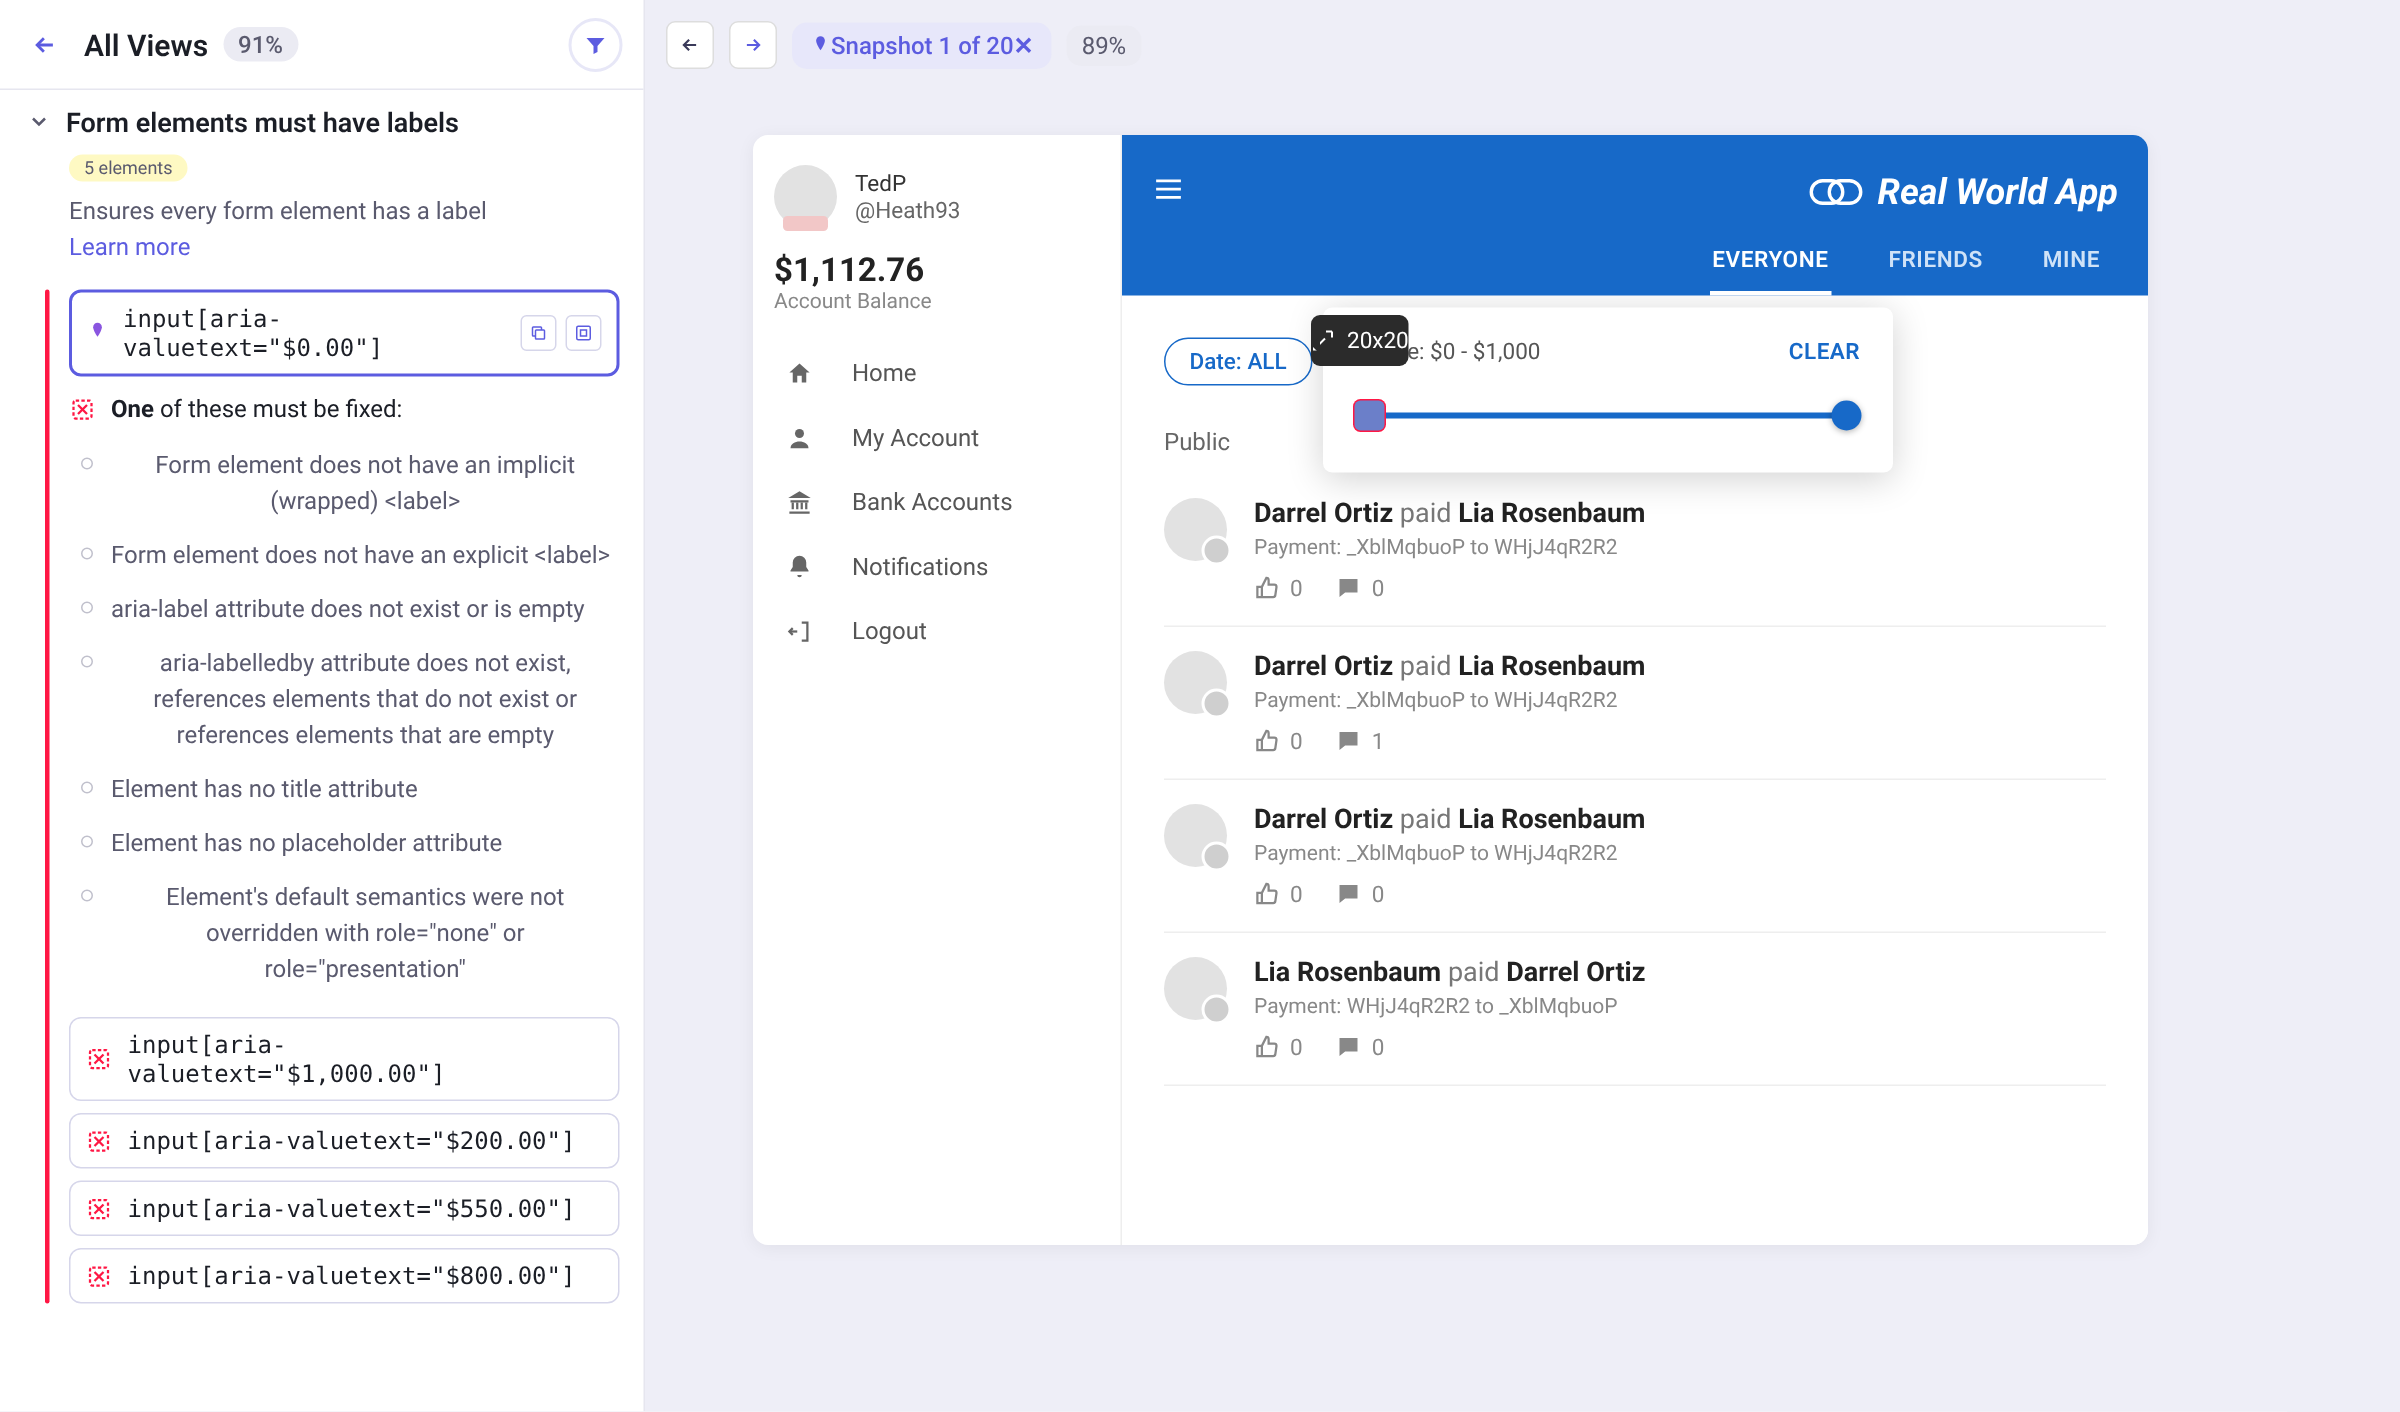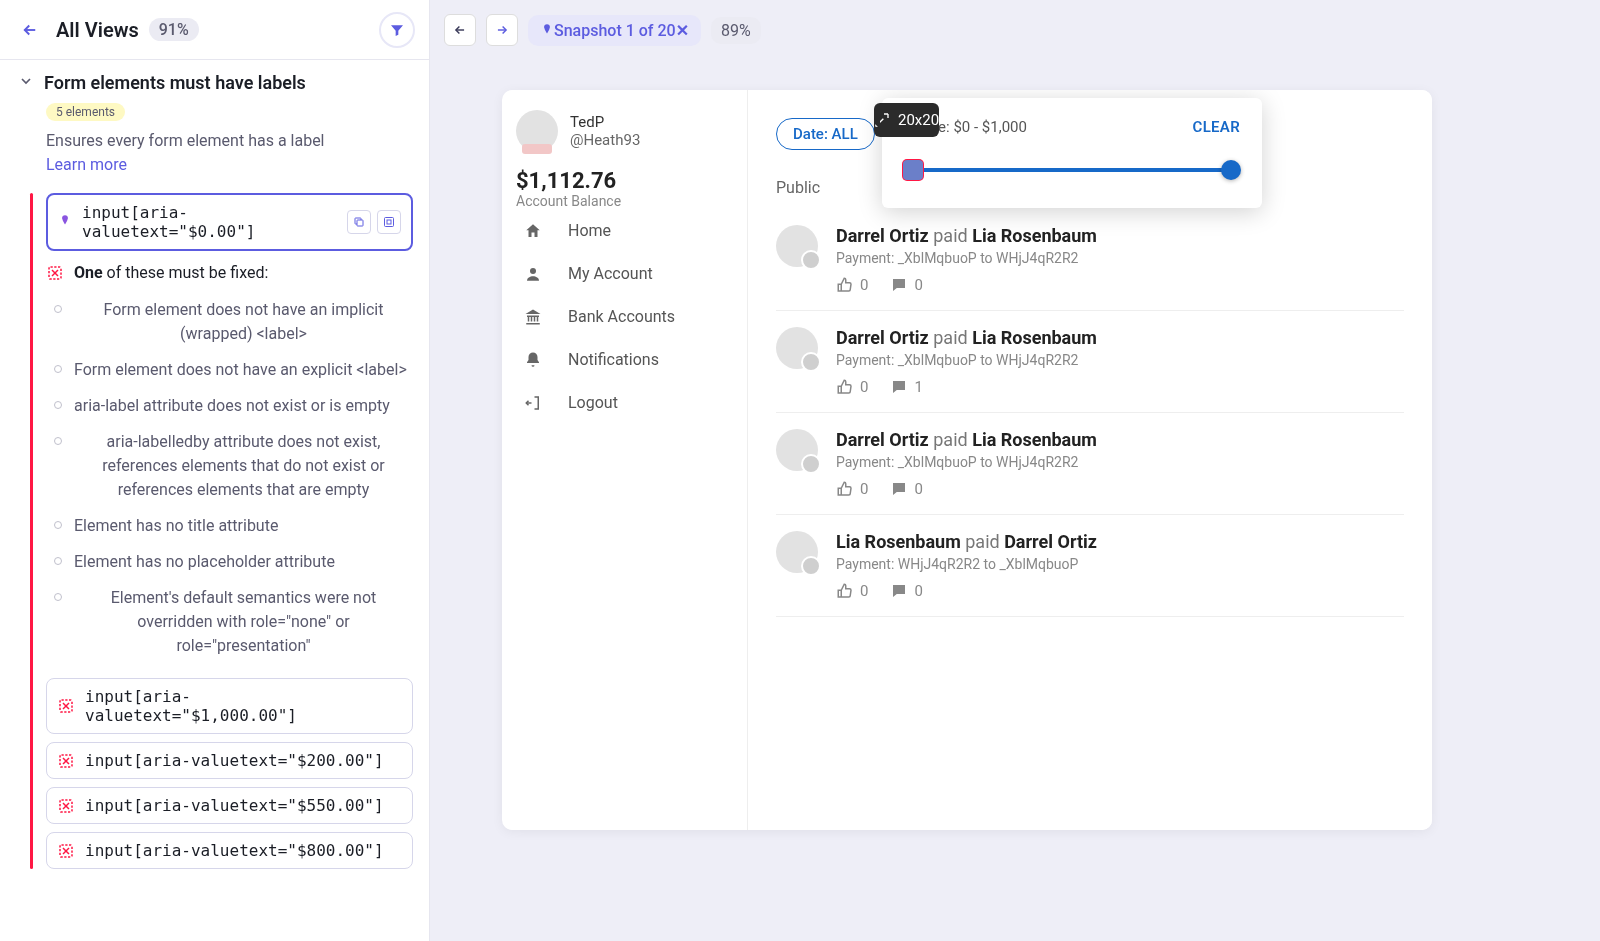--- a/index.html
+++ b/index.html
@@ -50,21 +50,21 @@
 
 .preview-stage { flex: 1; padding: 30px 0 0 72px; overflow: auto; }
 .preview-card { width: 930px; height: 740px; background: #fff; box-shadow: 0 2px 12px rgba(0,0,0,.06); display: flex; border-radius: 10px; overflow: hidden; }
 .rw-sidebar { width: 246px; border-right: 1px solid #eee; padding: 20px 14px; }
 .rw-user { display: flex; align-items: center; gap: 12px; margin-bottom: 16px; }
 .rw-avatar { width: 42px; height: 42px; background: #e2e2e2; border-radius: 50%; position: relative; }
 .rw-avatar::after { content: ""; position: absolute; bottom: -2px; left: 6px; width: 30px; height: 10px; background: #f2c7c7; border-radius: 3px; }
 .rw-user-name { font-size: 15px; color: #333; }
 .rw-user-handle { font-size: 15px; color: #666; }
 .rw-balance { font-size: 22px; font-weight: 700; color: #222; margin-top: 6px; }
-.rw-balance-label { font-size: 14px; color: #888; margin-bottom: 0; }
+.rw-balance-label { font-size: 14px; color: #888; margin-bottom: 18px; }
 .rw-menu { list-style: none; }
 .rw-menu li { display: flex; align-items: center; gap: 24px; padding: 12px 6px; color: #555; cursor: pointer; }
 .rw-menu li .micon { width: 22px; color: #666; display: flex; justify-content: center; }
 .rw-main { flex: 1; background: #fff; display: flex; flex-direction: column; }
 .rw-appbar { background: #1769c8; color: #fff; padding: 14px 20px 0; }
 .rw-appbar-top { display: flex; align-items: center; justify-content: space-between; height: 48px; }
 .rw-burger { width: 24px; cursor: pointer; }
 .rw-brand { display: flex; align-items: center; gap: 10px; font-size: 24px; font-weight: 700; font-style: italic; }
 .rw-tabs { display: flex; gap: 36px; justify-content: flex-end; padding-right: 10px; }
 .rw-tab { padding: 12px 2px; font-size: 15px; font-weight: 600; color: #cfe2f7; cursor: pointer; letter-spacing: .4px; }
@@ -315,20 +315,41 @@
                     <path d="M10 12H3"></path>
                     <path d="M6 9l-3 3 3 3"></path>
                   </svg>
                 </span>
                 <span>Logout</span>
               </li>
             </ul>
         </div>
 
         <div class="rw-main">
+          <div class="rw-appbar">
+            <div class="rw-appbar-top">
+              <div class="rw-burger">
+                <svg width="22" height="22" viewBox="0 0 24 24" fill="none" stroke="#fff" stroke-width="2">
+                    <path d="M3 6h18M3 12h18M3 18h18"></path>
+                  </svg>
+              </div>
+              <div class="rw-brand">
+                <svg width="36" height="24" viewBox="0 0 48 32" fill="none" stroke="#fff" stroke-width="3">
+                    <rect x="2" y="6" width="28" height="20" rx="10"></rect>
+                    <rect x="18" y="6" width="28" height="20" rx="10"></rect>
+                  </svg>
+                <span>Real World App</span>
+              </div>
+            </div>
+            <div class="rw-tabs" id="rw-tabs">
+                <div class="rw-tab active">EVERYONE</div>
+                <div class="rw-tab">FRIENDS</div>
+                <div class="rw-tab">MINE</div>
+              </div>
+          </div>
           <div class="rw-content">
             <div class="rw-filters">
               <div class="rw-date-chip">Date: ALL</div>
               <div class="rw-tooltip">
                 <svg width="16" height="16" viewBox="0 0 24 24" fill="none" stroke="#fff" stroke-width="2">
                     <path d="M9 21H3v-6"></path>
                     <path d="M21 3h-6"></path>
                     <path d="M21 3v6"></path>
                     <path d="M3 21 L14 10"></path>
                   </svg>

